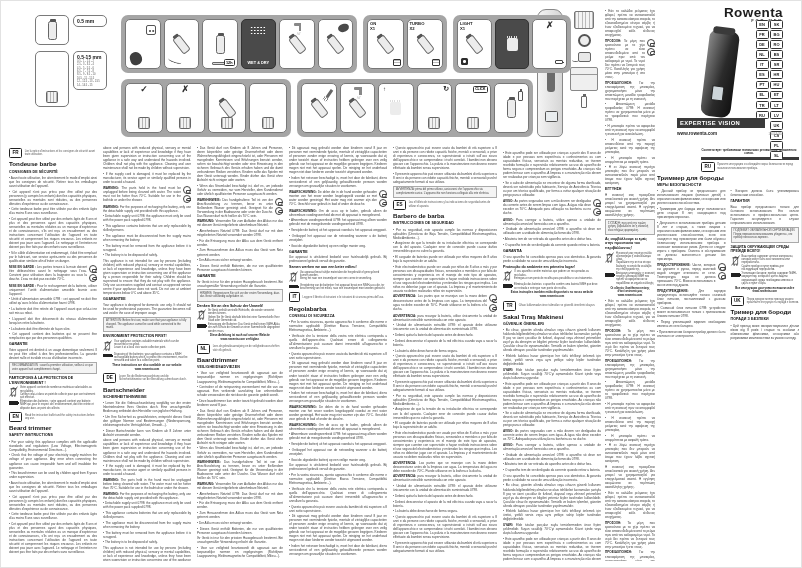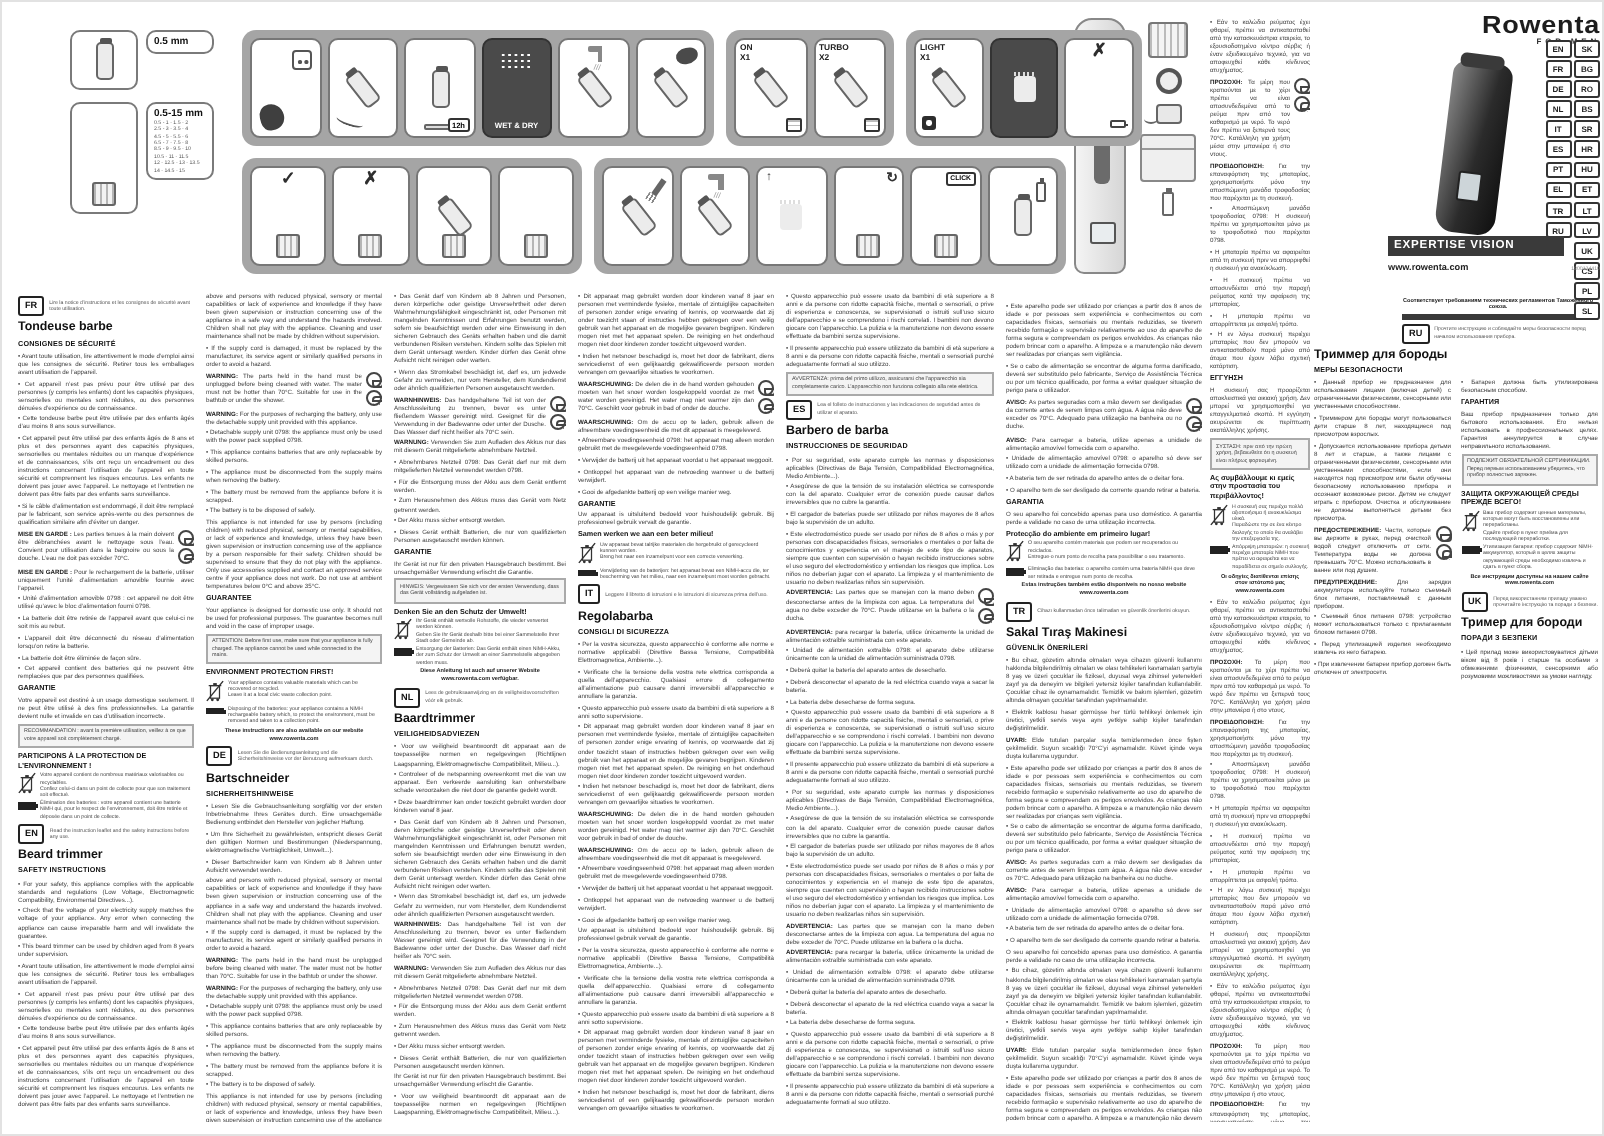--- a/index.html
+++ b/index.html
@@ -72,21 +72,21 @@
   .acc-comb{width:20px;height:18px;border:1px solid #777;border-radius:2px;
          background:repeating-linear-gradient(90deg,#bbb 0 1px,#f4f4f4 1px 3.4px);}
   .acc-wheel{width:13px;height:13px;border:2.2px solid #555;border-radius:50%;background:#eee;}
   .acc-adapter{width:13px;height:10px;border:1px solid #666;border-radius:2px;background:#e8e8e8;position:relative;}
   .acc-adapter:after{content:'';position:absolute;left:-7px;top:4px;width:7px;height:4px;border-bottom:0.9px solid #666;border-radius:0 0 50% 50%;}
   .acc-pouch{width:28px;height:24px;background:#efefef;border:1px solid #888;border-radius:2px;position:relative;}
   .acc-pouch:before{content:'';position:absolute;left:0;right:0;top:6px;border-top:0.9px solid #999;}
   .acc-oil{width:6px;height:12px;border:1px solid #666;border-radius:1px;background:#fbfbfb;position:relative;}
   .acc-oil:before{content:'';position:absolute;left:1.2px;top:-2.8px;width:2.6px;height:2.4px;background:#666;}
   
-  #cover{position:absolute;left:693px;top:4px;width:106px;height:140px;}
+  #cover{position:absolute;left:676px;top:4px;width:106px;height:140px;}
   .logo{font-size:13.5px;font-weight:bold;letter-spacing:0.4px;color:#1d1d1d;text-align:right;transform:scaleY(0.92);}
   .logo-sub{font-size:4px;font-weight:bold;letter-spacing:1.9px;color:#333;text-align:right;margin-top:-2px;}
   .cover-photo{position:absolute;left:28px;top:26px;width:30px;height:86px;border-radius:7px 7px 9px 9px;
         background:linear-gradient(100deg,#8a8a8a,#2b2b2b 55%,#101010);transform:rotate(7deg);}
   .cover-photo:before{content:'';position:absolute;left:3px;top:-4px;width:22px;height:7px;background:#3a3a3a;border-radius:3px;}
   .cover-screen{position:absolute;left:9px;bottom:16px;width:12px;height:15px;background:#cdd5d9;border:1px solid #222;border-radius:1.5px;}
   .lang-grid{position:absolute;right:0;top:15px;display:grid;grid-template-columns:13px 13px;gap:1.5px;}
   .lang-cell{border:0.8px solid #333;border-radius:1.5px;background:#fff;font-size:4px;font-weight:bold;
         text-align:center;padding:0.8px 0;color:#222;}
   .lang-cell.empty{border:none;background:transparent;}

